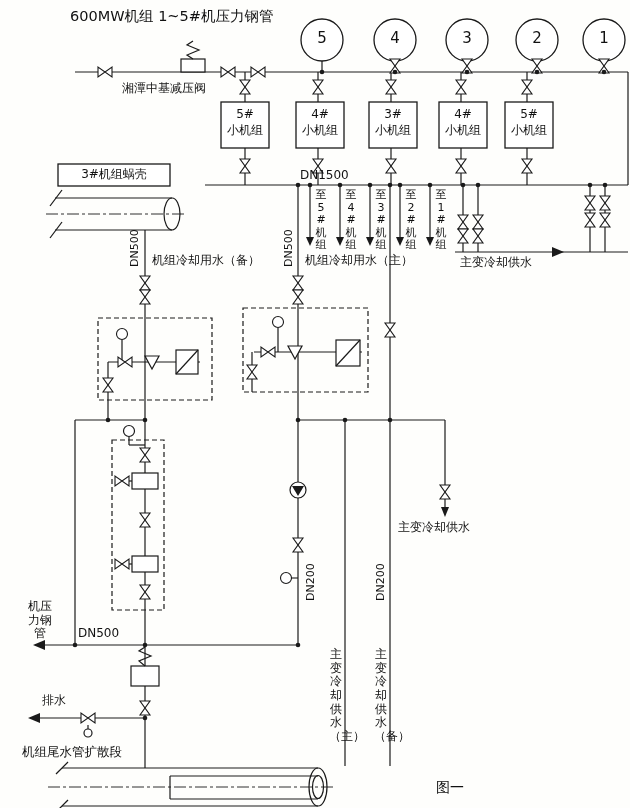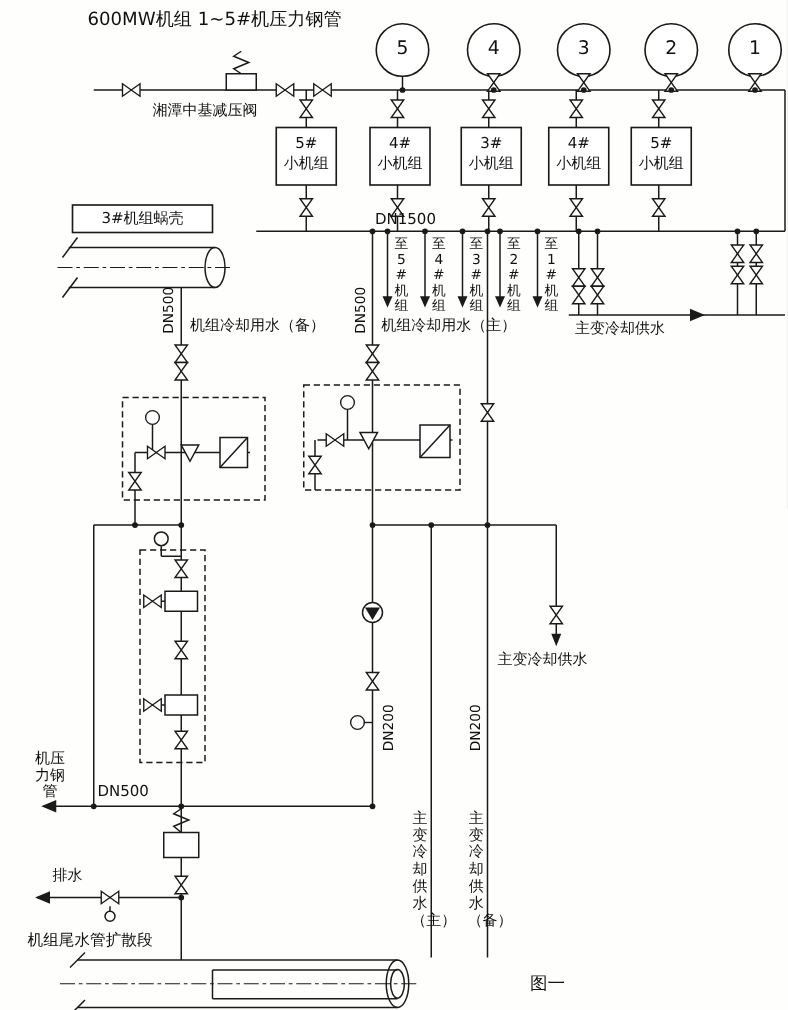--- a/index.html
+++ b/index.html
@@ -291,15 +291,15 @@
 <div class="lbl rot" style="left:375px; top:601px; font-size:11px;">DN200</div>
 
 <div class="lbl vcol" style="left:26px; top:600px; width:28px;">机压力钢管</div>
 <div class="lbl" style="left:78px; top:627px;">DN500</div>
 <div class="lbl" style="left:22px; top:694px;margin-left:20px;">排水</div>
 <div class="lbl b" style="left:22px; top:745px; font-size:12.5px;">机组尾水管扩散段</div>
 
 <div class="lbl vcol" style="left:329px; top:648px; width:14px;">主变冷却供水（主）</div>
 <div class="lbl vcol" style="left:374px; top:648px; width:14px;">主变冷却供水（备）</div>
 
-<div class="lbl b" style="left:424px; top:779px; font-size:14px;">图一</div>
+<div class="lbl b" style="left:436px; top:779px; font-size:14px;">图一</div>
 
 </div>
 
 </body></html>

